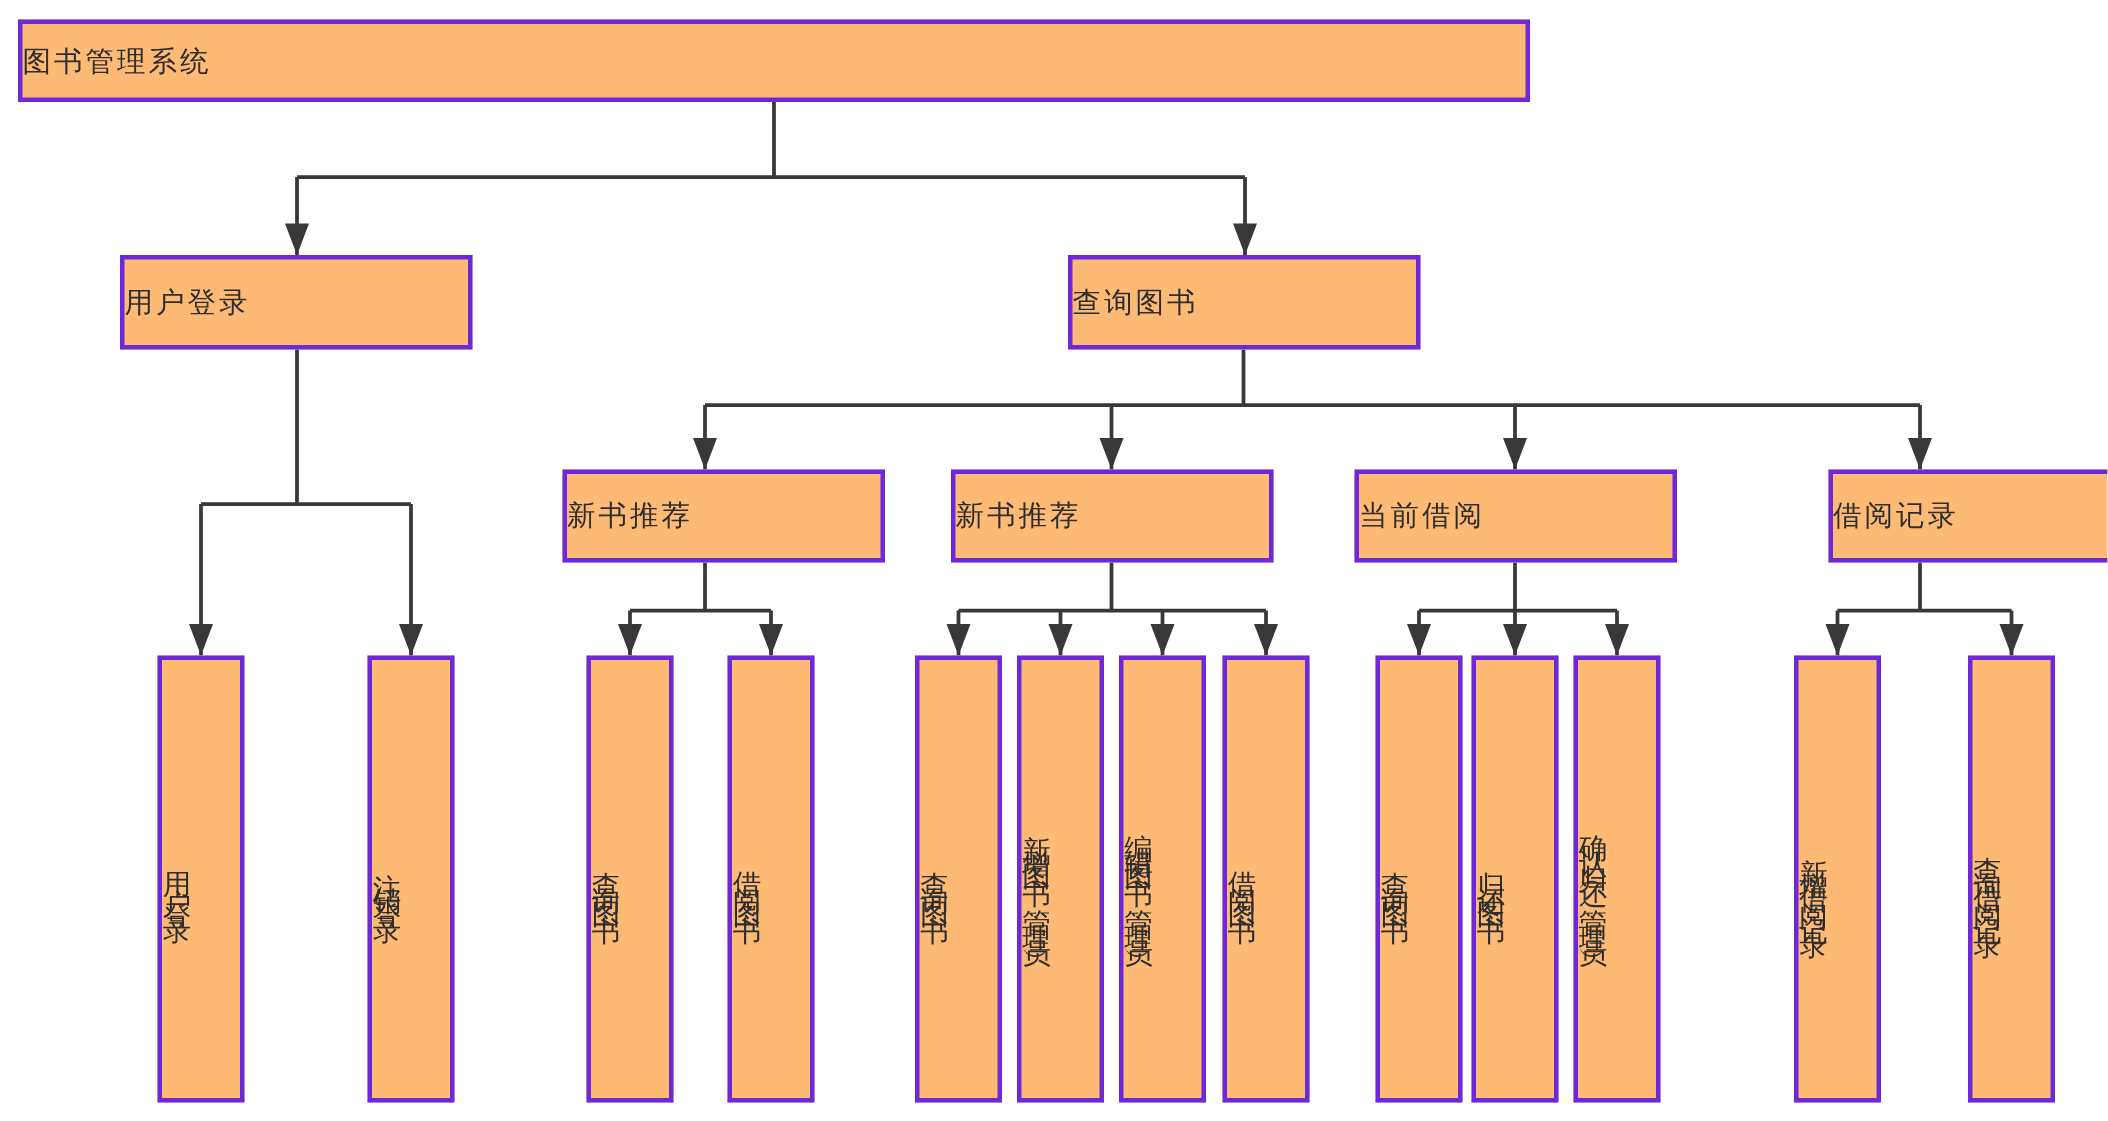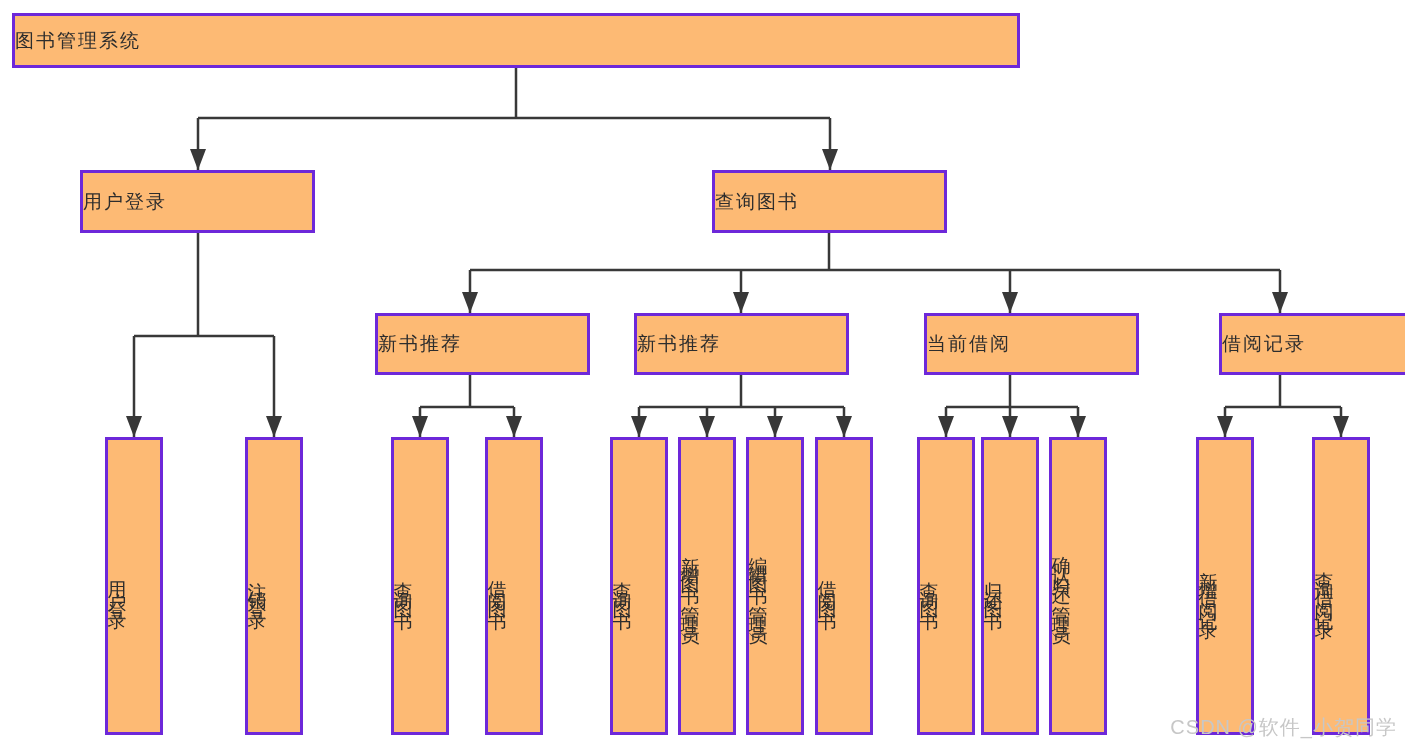--- a/index.html
+++ b/index.html
@@ -98,21 +98,21 @@
   <div class="node h" style="left:712px; top:170px; width:235px; height:63px;">
     <span>查询图书</span>
   </div>
 
   <div class="node h" style="left:363px; top:313px; width:215px; height:62px;margin-left:12px;">
     <span>新书推荐</span>
   </div>
   <div class="node h" style="left:634px; top:313px; width:215px; height:62px;">
     <span>新书推荐</span>
   </div>
-  <div class="node h" style="left:903px; top:313px; width:215px; height:62px;margin-left:21px;">
+  <div class="node h" style="left:903px; top:313px; width:215px; height:62px;">
     <span>当前借阅</span>
   </div>
   <div class="node h" style="left:1173px; top:313px; width:215px; height:62px;margin-left:46px;">
     <span>借阅记录</span>
   </div>
 
   <div class="node v" style="left:105px; top:437px; width:58px; height:298px;">
     <span>用户登录</span>
   </div>
   <div class="node v" style="left:245px; top:437px; width:58px; height:298px;">
@@ -149,15 +149,14 @@
     <span>确认归还（管理员）</span>
   </div>
 
   <div class="node v" style="left:1196px; top:437px; width:58px; height:298px;">
     <span>新增借阅记录</span>
   </div>
   <div class="node v" style="left:1312px; top:437px; width:58px; height:298px;">
     <span>查询借阅记录</span>
   </div>
 
-  <div class="watermark">CSDN @软件_小贺同学</div>
 
 </div>
 
 </body></html>

